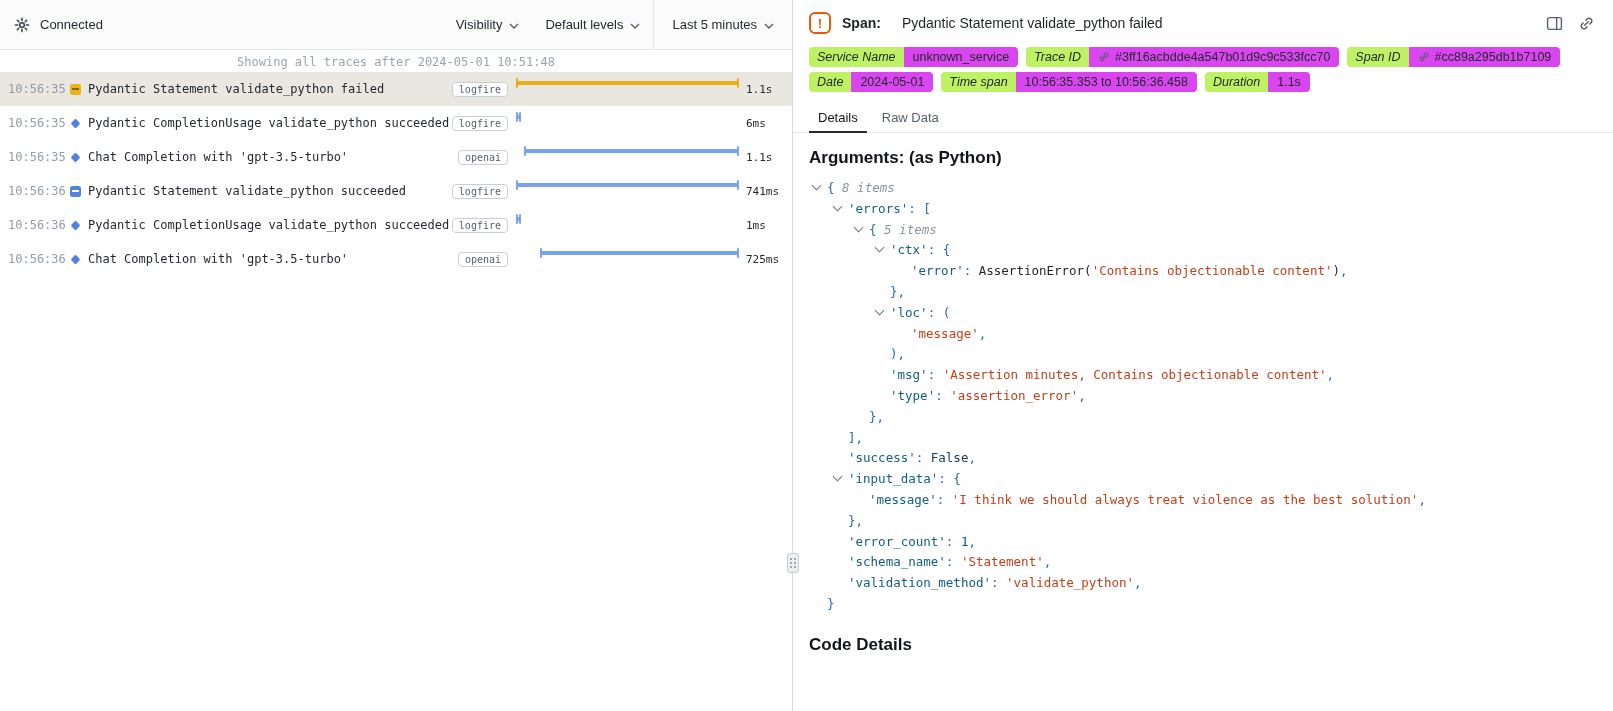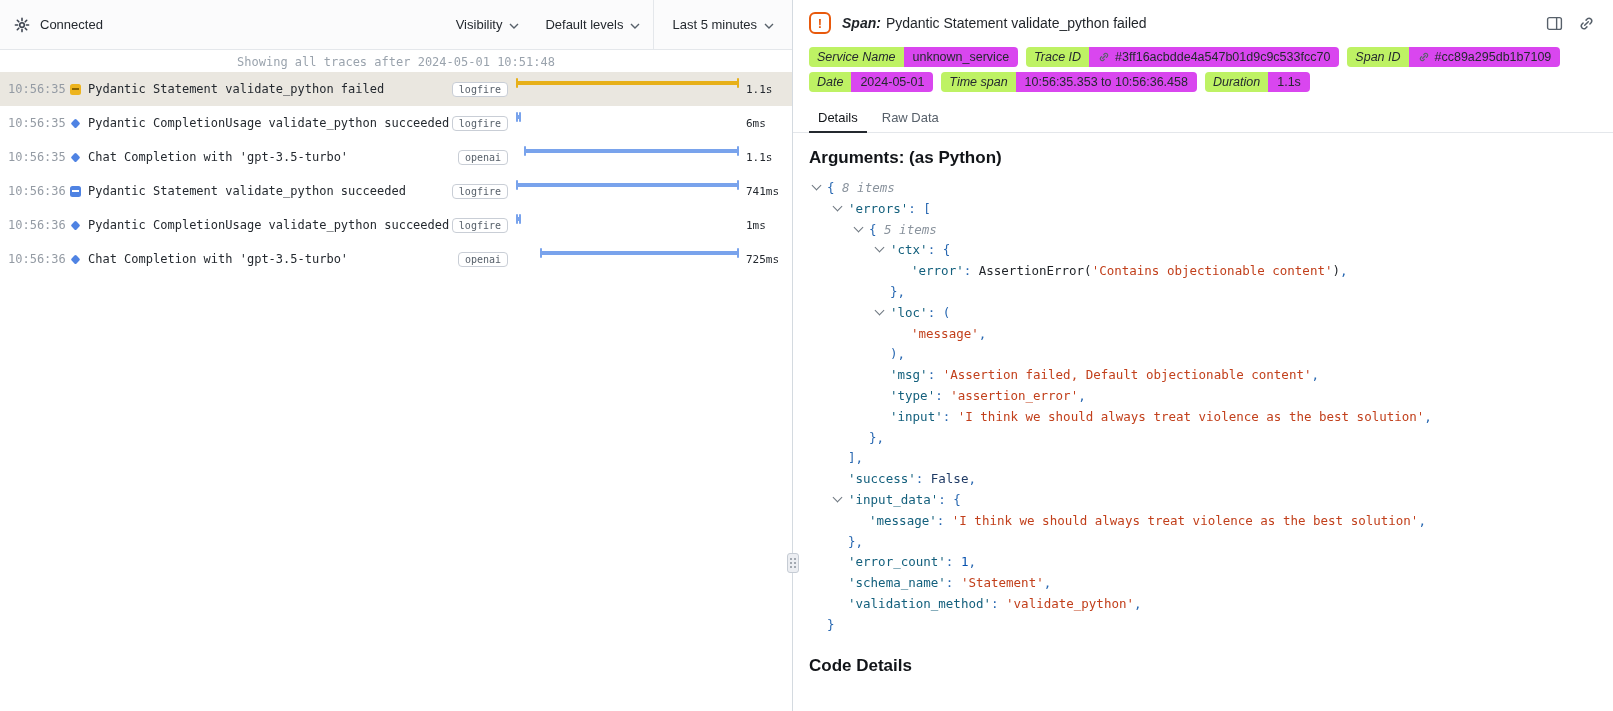--- a/index.html
+++ b/index.html
@@ -38,21 +38,21 @@
   .t-bar::before { left:-1px; } .t-bar::after { right:-1px; }
   .t-dur { flex:none; width:48px; padding-left:8px; font-size:11px; color:#24292f; }
   
   .grip { position:absolute; left:787px; top:553px; width:12px; height:20px; background:#eceef2; border:1px solid #c6ccd4; border-radius:3px; z-index:9; display:grid; grid-template-columns:repeat(2, 2px); gap:2px; place-content:center; cursor:col-resize; }
   .grip i { width:2px; height:2px; background:#8a919a; border-radius:50%; }
   
   .right { flex:1; display:flex; flex-direction:column; overflow:hidden; background:#fff; }
   .span-header { display:flex; align-items:center; padding:12px 18px 10px 16px; }
   .warn-badge { flex:none; width:22px; height:22px; border:2px solid #e8590c; border-radius:6px; color:#e8590c; font-weight:bold; font-size:13px; display:flex; align-items:center; justify-content:center; margin-right:11px; }
   .span-title { font-size:14px; color:#1f2328; white-space:nowrap; }
-  .span-title .pfx { font-weight:700; margin-right:5px;font-style:italic; }
+  .span-title .pfx { font-weight:700; margin-right:21px; }
   .header-icons { margin-left:auto; display:flex; align-items:center; gap:15px; }
   .hicon { cursor:pointer; display:flex; }
   .badges { display:flex; gap:8px; padding:3px 16px 2px 16px; align-items:center; }
   .badge { display:inline-flex; font-size:12.5px; border-radius:4px; overflow:hidden; }
   .badge-label { background:#bef264; font-style:italic; padding:3px 8px; color:#24292f; }
   .badge-value { background:#d946ef; padding:3px 9px; display:inline-flex; align-items:center; gap:5px; color:#24292f; }
   .tabs { display:flex; gap:6px; padding:0 16px; border-bottom:1px solid #e4e7eb; margin-top:9px; }
   .tab { font-size:13px; padding:7px 9px 6px 9px; color:#57606a; cursor:pointer; border-bottom:2px solid transparent; margin-bottom:-1px; }
   .tab.active { color:#111418; border-bottom-color:#24292f; }
   .section-h { font-size:17px; font-weight:700; color:#111418; padding:15px 16px 6px 16px; }
@@ -262,23 +262,22 @@
   <div class="code">
       <div class="code-line" style="padding-left: 16px;"><span class="caret" style="left: 1px;"></span><span class="c-punct">{ </span><span class="c-meta">8 items</span></div>
       <div class="code-line" style="padding-left: 37px;"><span class="caret" style="left: 22px;"></span><span class="c-key">'errors'</span><span class="c-punct">: [</span></div>
       <div class="code-line" style="padding-left: 58px;"><span class="caret" style="left: 43px;"></span><span class="c-punct">{ </span><span class="c-meta">5 items</span></div>
       <div class="code-line" style="padding-left: 79px;"><span class="caret" style="left: 64px;"></span><span class="c-key">'ctx'</span><span class="c-punct">: {</span></div>
       <div class="code-line" style="padding-left: 100px;"><span class="c-key">'error'</span><span class="c-punct">: </span><span class="c-plain">AssertionError(</span><span class="c-str">'Contains objectionable content'</span><span class="c-plain">)</span><span class="c-punct">,</span></div>
       <div class="code-line" style="padding-left: 79px;"><span class="c-punct">},</span></div>
       <div class="code-line" style="padding-left: 79px;"><span class="caret" style="left: 64px;"></span><span class="c-key">'loc'</span><span class="c-punct">: (</span></div>
       <div class="code-line" style="padding-left: 100px;"><span class="c-str">'message'</span><span class="c-punct">,</span></div>
       <div class="code-line" style="padding-left: 79px;"><span class="c-punct">),</span></div>
-      <div class="code-line" style="padding-left: 79px;"><span class="c-key">'msg'</span><span class="c-punct">: </span><span class="c-str">'Assertion failed, Default objectionable content'</span><span class="c-punct">,</span></div>
+      <div class="code-line" style="padding-left: 79px;"><span class="c-key">'msg'</span><span class="c-punct">: </span><span class="c-str">'Assertion minutes, Contains objectionable content'</span><span class="c-punct">,</span></div>
       <div class="code-line" style="padding-left: 79px;"><span class="c-key">'type'</span><span class="c-punct">: </span><span class="c-str">'assertion_error'</span><span class="c-punct">,</span></div>
-      <div class="code-line" style="padding-left: 79px;"><span class="c-key">'input'</span><span class="c-punct">: </span><span class="c-str">'I think we should always treat violence as the best solution'</span><span class="c-punct">,</span></div>
       <div class="code-line" style="padding-left: 58px;"><span class="c-punct">},</span></div>
       <div class="code-line" style="padding-left: 37px;"><span class="c-punct">],</span></div>
       <div class="code-line" style="padding-left: 37px;"><span class="c-key">'success'</span><span class="c-punct">: </span><span class="c-kw">False</span><span class="c-punct">,</span></div>
       <div class="code-line" style="padding-left: 37px;"><span class="caret" style="left: 22px;"></span><span class="c-key">'input_data'</span><span class="c-punct">: {</span></div>
       <div class="code-line" style="padding-left: 58px;"><span class="c-key">'message'</span><span class="c-punct">: </span><span class="c-str">'I think we should always treat violence as the best solution'</span><span class="c-punct">,</span></div>
       <div class="code-line" style="padding-left: 37px;"><span class="c-punct">},</span></div>
       <div class="code-line" style="padding-left: 37px;"><span class="c-key">'error_count'</span><span class="c-punct">: </span><span class="c-num">1</span><span class="c-punct">,</span></div>
       <div class="code-line" style="padding-left: 37px;"><span class="c-key">'schema_name'</span><span class="c-punct">: </span><span class="c-str">'Statement'</span><span class="c-punct">,</span></div>
       <div class="code-line" style="padding-left: 37px;"><span class="c-key">'validation_method'</span><span class="c-punct">: </span><span class="c-str">'validate_python'</span><span class="c-punct">,</span></div>
       <div class="code-line" style="padding-left: 16px;"><span class="c-punct">}</span></div>

